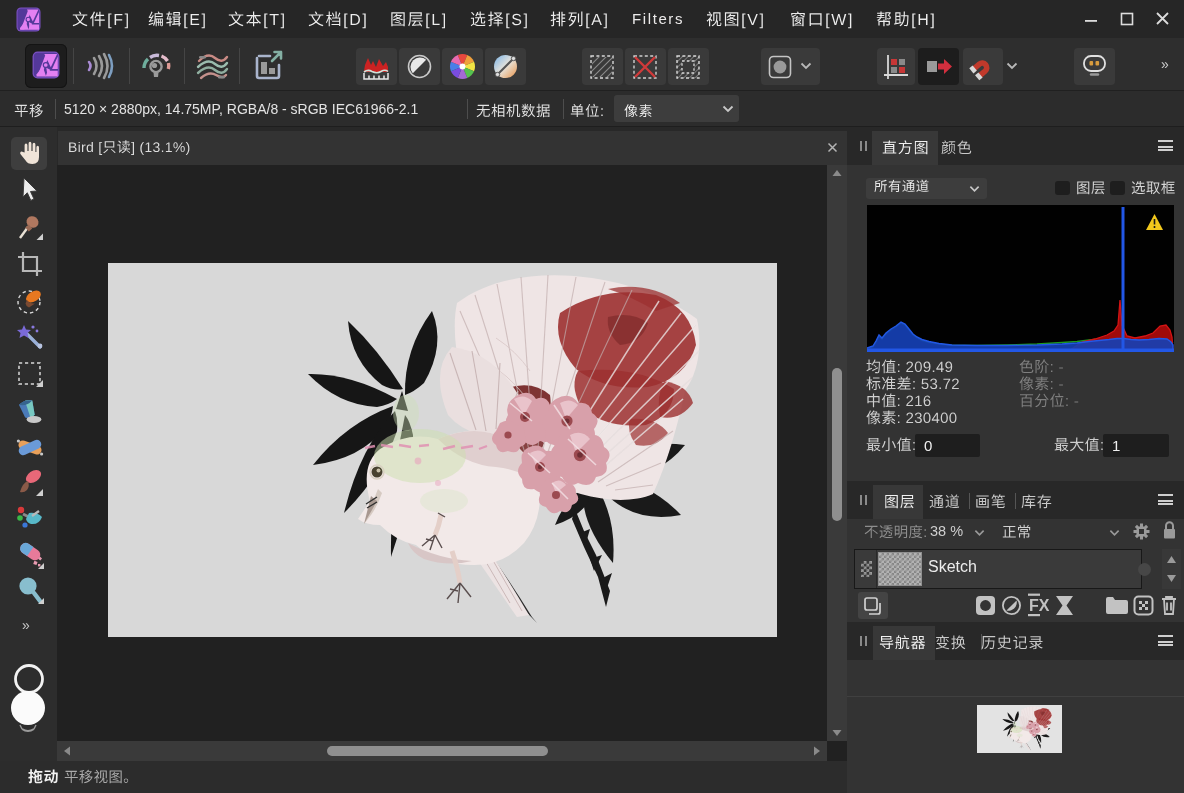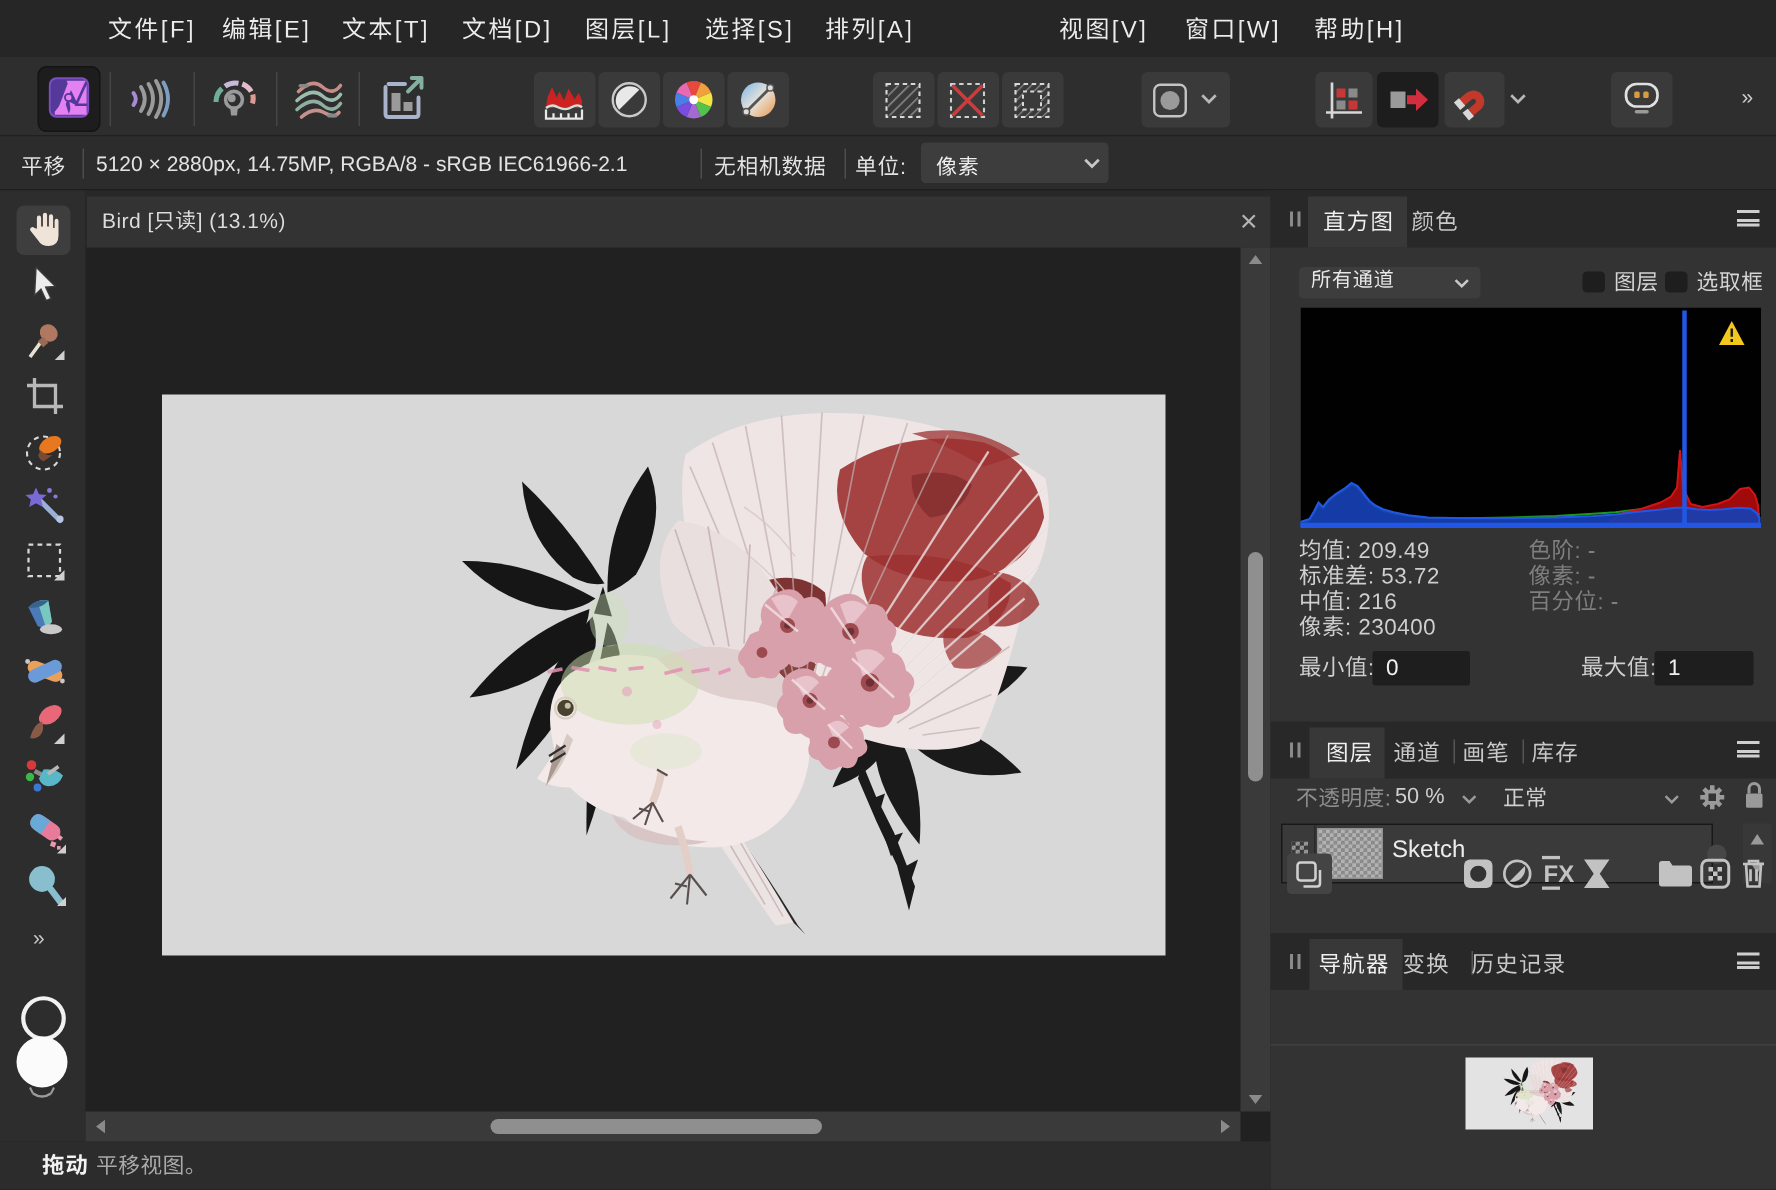--- a/index.html
+++ b/index.html
@@ -37,20 +37,43 @@
   .ptab.active { background:#383838; color:#f0f0f0; }
   .grip { position:absolute; left:13px; top:14px; width:7px; height:10px; border-left:2px solid #8a8a8a; border-right:2px solid #8a8a8a; }
   .hamb { position:absolute; left:311px; top:13px; width:15px; height:11px; border-top:2px solid #cfcfcf; border-bottom:2px solid #cfcfcf; }
   .hamb:after { content:""; position:absolute; left:0; top:3.5px; width:15px; height:2px; background:#cfcfcf; }
   
   #statusbar { position:absolute; left:0; top:761px; width:847px; height:32px; background:#2c2c2c; font-size:14px; }
 </style>
 </head>
 <body>
 <div id="app">
+  <div id="titlebar">
+    <svg class="abs" style="left:16px;top:7px" width="25" height="25" viewBox="0 0 25 25">
+      <rect x="0.5" y="0.5" width="24" height="24" rx="4.5" fill="#7a50c0"></rect>
+      <rect x="1.6" y="1.6" width="21.8" height="21.8" rx="3.6" fill="#54389a"></rect>
+      <g fill="#e380f2">
+        <path d="M11,2.6 L22.4,2.6 L16.8,14.6 Z"></path>
+        <path d="M23,4.9 L23,16 L17.9,16 Z"></path>
+        <path d="M14,17.6 L23,17.6 L23,22.8 L12.2,22.8 Z"></path>
+        <path d="M4.8,22.4 L11.8,4 L15.2,4 L8.3,22.4 Z"></path>
+        <path d="M4,21 L9.6,13.8 L12.6,22.8 L4,22.8 Z"></path>
+        <path d="M12.8,15 L16.2,16.8 L13.8,22.4 Z"></path>
+      </g>
+      <circle cx="12.3" cy="12.5" r="2.2" fill="#e380f2" stroke="#54389a" stroke-width="1.1"></circle>
+    </svg>
+
+    <span class="menuitem" style="left:632px;letter-spacing:1.6px">Filters</span>
+
+    <svg class="abs" style="left:1082px;top:9px" width="92" height="20" viewBox="0 0 92 20">
+      <rect x="3" y="11" width="12" height="1.8" fill="#dcdcdc"></rect>
+      <rect x="39.5" y="4.5" width="11" height="11" fill="none" stroke="#dcdcdc" stroke-width="1.6"></rect>
+      <path d="M75,4 L86,15 M86,4 L75,15" stroke="#dcdcdc" stroke-width="1.8"></path>
+    </svg>
+  </div>
   <div id="toolbar">
 
     <div class="abs" style="left:25px;top:6px;width:42px;height:44px;background:#1d1d1d;border-radius:6px;box-shadow:0 0 0 1px #141414 inset;"></div>
     <svg class="abs" style="left:32px;top:13px" width="28" height="28" viewBox="0 0 25 25">
       <rect x="0.5" y="0.5" width="24" height="24" rx="4.5" fill="#7a50c0"></rect>
       <rect x="1.6" y="1.6" width="21.8" height="21.8" rx="3.6" fill="#54389a"></rect>
       <g fill="#e380f2">
         <path d="M11,2.6 L22.4,2.6 L16.8,14.6 Z"></path>
         <path d="M23,4.9 L23,16 L17.9,16 Z"></path>
         <path d="M14,17.6 L23,17.6 L23,22.8 L12.2,22.8 Z"></path>
@@ -525,21 +548,21 @@
       <div class="ptab active" style="left:26px;width:50px;"></div>
       <div class="ptab" style="left:76px;width:46px;"></div>
       <div class="ptab" style="left:122px;width:46px;"></div>
       <div class="ptab" style="left:168px;width:46px;"></div>
       <div class="abs" style="left:122px;top:12px;width:1px;height:16px;background:#555"></div>
       <div class="abs" style="left:168px;top:12px;width:1px;height:16px;background:#555"></div>
       <div class="hamb"></div>
     </div>
     <div class="abs" style="left:0;top:389px;width:337px;height:32px;">
 
-      <span class="abs" style="left:83px;top:7px;font-size:14.5px;color:#cfcfcf;">50 %</span>
+      <span class="abs" style="left:83px;top:7px;font-size:14.5px;color:#cfcfcf;">38 %</span>
       <svg class="abs" style="left:127px;top:13px" width="11" height="8" viewBox="0 0 12 8">
           <path d="M1.5,1.5 L6,6 L10.5,1.5" stroke="#9a9a9a" stroke-width="1.8" fill="none"></path>
         </svg>
 
       <svg class="abs" style="left:262px;top:13px" width="11" height="8" viewBox="0 0 12 8">
           <path d="M1.5,1.5 L6,6 L10.5,1.5" stroke="#9a9a9a" stroke-width="1.8" fill="none"></path>
         </svg>
       <svg class="abs" style="left:285px;top:6px" width="19" height="19" viewBox="0 0 19 19">
         <g fill="#9a9a9a">
             <circle cx="9.5" cy="9.5" r="5.4"></circle>
@@ -560,21 +583,21 @@
       <div class="abs" style="left:23px;top:2px;width:44px;height:34px;border:1px solid #909090;background-color:#b2b2b2;background-image:linear-gradient(45deg,#878787 25%,transparent 25%,transparent 75%,#878787 75%),linear-gradient(45deg,#878787 25%,transparent 25%,transparent 75%,#878787 75%);background-size:5px 5px;background-position:0 0,2.5px 2.5px;"></div>
       <span class="abs" style="left:73px;top:8px;font-size:16px;color:#ececec;">Sketch</span>
       <div class="abs" style="left:283px;top:13px;width:13px;height:13px;border-radius:50%;background:#474747;"></div>
     </div>
     <div class="abs" style="left:315px;top:422px;width:19px;height:40px;background:#383838;">
       <svg class="abs" style="left:4px;top:4px" width="11" height="32" viewBox="0 0 11 32">
         <path d="M5.5,3 L10,10 L1,10 Z" fill="#9a9a9a"></path>
         <path d="M5.5,29 L10,22 L1,22 Z" fill="#9a9a9a"></path>
       </svg>
     </div>
-    <div class="abs" style="left:0;top:439px;width:337px;height:33px;">
+    <div class="abs" style="left:0;top:462px;width:337px;height:33px;">
       <div class="abs" style="left:11px;top:3px;width:30px;height:27px;background:#444444;border-radius:3px;"></div>
       <svg class="abs" style="left:16px;top:7px" width="20" height="20" viewBox="0 0 20 20" fill="none" stroke="#d0d0d0" stroke-width="1.7">
         <rect x="2" y="2" width="12" height="12" rx="2"></rect>
         <path d="M17,7 L17,16 Q17,18 15,18 L6,18"></path>
       </svg>
       <svg class="abs" style="left:128px;top:6px" width="21" height="21" viewBox="0 0 21 21">
         <rect x="1" y="1" width="19" height="19" rx="4" fill="#c2c2c2"></rect>
         <circle cx="10.5" cy="10.5" r="5.4" fill="#333333"></circle>
       </svg>
       <svg class="abs" style="left:154px;top:6px" width="21" height="21" viewBox="0 0 21 21">

